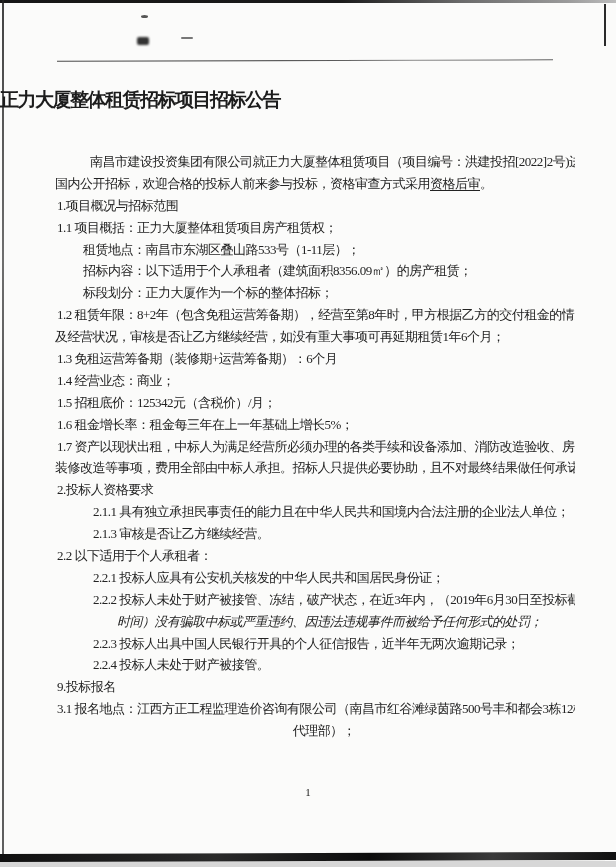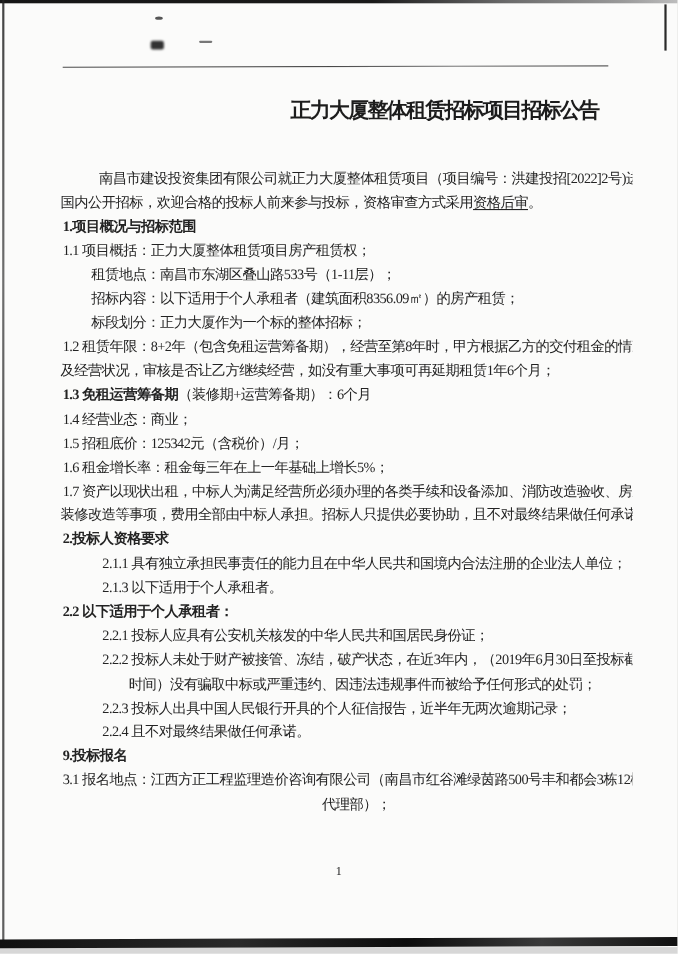--- a/index.html
+++ b/index.html
@@ -35,37 +35,37 @@
   .smudge2{position:absolute;left:137px;top:37px;width:12px;height:8px;background:#333;border-radius:2px;filter:blur(1px);}
   .smudge3{position:absolute;left:181px;top:37px;width:12px;height:2px;background:#777;border-radius:1px;filter:blur(.5px);}
   .bottom-bar{
     position:absolute;left:0;top:853px;width:616px;height:8px;
     background:linear-gradient(90deg,#101010 0%,#2a2a2a 35%,#0c0c0c 60%,#3a3a3a 80%,#111 100%);
     transform:rotate(-0.2deg);
   }
   
   .title{
     position:absolute;left:0;top:87px;width:544px;
-    text-align:right;font-weight:bold;font-size:19px;letter-spacing:-1.5px;
+    text-align:left;font-weight:bold;font-size:19px;letter-spacing:-1.5px;
     color:#1c1c1c;white-space:nowrap;
   }
   
   .doc{
     position:absolute;left:47px;top:151px;width:528px;
     font-size:13px;color:#232323;letter-spacing:-0.5px;
   }
   .ln{height:21.9px;line-height:21.9px;white-space:nowrap;overflow:hidden;}
   .pl10{padding-left:10px;}  
   .pl8{padding-left:8px;}    
   .pl26{padding-left:26px;text-align:center;}  
   .pl36{padding-left:36px;}  
   .pl43{padding-left:43px;}  
   .pl46{padding-left:46px;}  
-  .pl70{padding-left:70px;}  
-  .b{font-weight:bold;}
+  .pl70{padding-left:70px;font-style:italic;}  
+  .b{font-weight:normal;}
   .u{text-decoration:underline;text-underline-offset:2px;text-align:center;}
   .pagenum{
     position:absolute;left:0;top:786px;width:616px;text-align:center;
     font-size:11px;color:#222;
   }
 </style>
 </head>
 <body>
 
 <div class="sheet"></div>
@@ -94,26 +94,26 @@
   <div class="ln pl8">及经营状况，审核是否让乙方继续经营，如没有重大事项可再延期租赁1年6个月；</div>
   <div class="ln pl10"><span class="b">1.3 免租运营筹备期</span><span>（装修期+运营筹备期）：6个月</span></div>
   <div class="ln pl10">1.4 经营业态：商业；</div>
   <div class="ln pl10">1.5 招租底价：125342元（含税价）/月；</div>
   <div class="ln pl10">1.6 租金增长率：租金每三年在上一年基础上增长5%；</div>
   <div class="ln pl10">1.7 资产以现状出租，中标人为满足经营所必须办理的各类手续和设备添加、消防改造验收、房屋</div>
   <div class="ln pl8">装修改造等事项，费用全部由中标人承担。招标人只提供必要协助，且不对最终结果做任何承诺；</div>
 
   <div class="ln pl10 b">2.投标人资格要求</div>
   <div class="ln pl46">2.1.1 具有独立承担民事责任的能力且在中华人民共和国境内合法注册的企业法人单位；</div>
-  <div class="ln pl46">2.1.3 以下适用于个人承租者。</div>
+  <div class="ln pl46">2.1.3 审核是否让乙方继续经营。</div>
   <div class="ln pl10 b">2.2 以下适用于个人承租者：</div>
   <div class="ln pl46">2.2.1 投标人应具有公安机关核发的中华人民共和国居民身份证；</div>
   <div class="ln pl46">2.2.2 投标人未处于财产被接管、冻结，破产状态，在近3年内，（2019年6月30日至投标截止</div>
   <div class="ln pl70">时间）没有骗取中标或严重违约、因违法违规事件而被给予任何形式的处罚；</div>
   <div class="ln pl46">2.2.3 投标人出具中国人民银行开具的个人征信报告，近半年无两次逾期记录；</div>
-  <div class="ln pl46">2.2.4 且不对最终结果做任何承诺。</div>
+  <div class="ln pl46">2.2.4 投标人未处于财产被接管。</div>
 
   <div class="ln pl10 b">9.投标报名</div>
   <div class="ln pl10">3.1 报名地点：江西方正工程监理造价咨询有限公司（南昌市红谷滩绿茵路500号丰和都会3栋12楼</div>
   <div class="ln pl26">代理部）；</div>
 </div>
 
 <div class="pagenum">1</div>
 
 </body></html>

